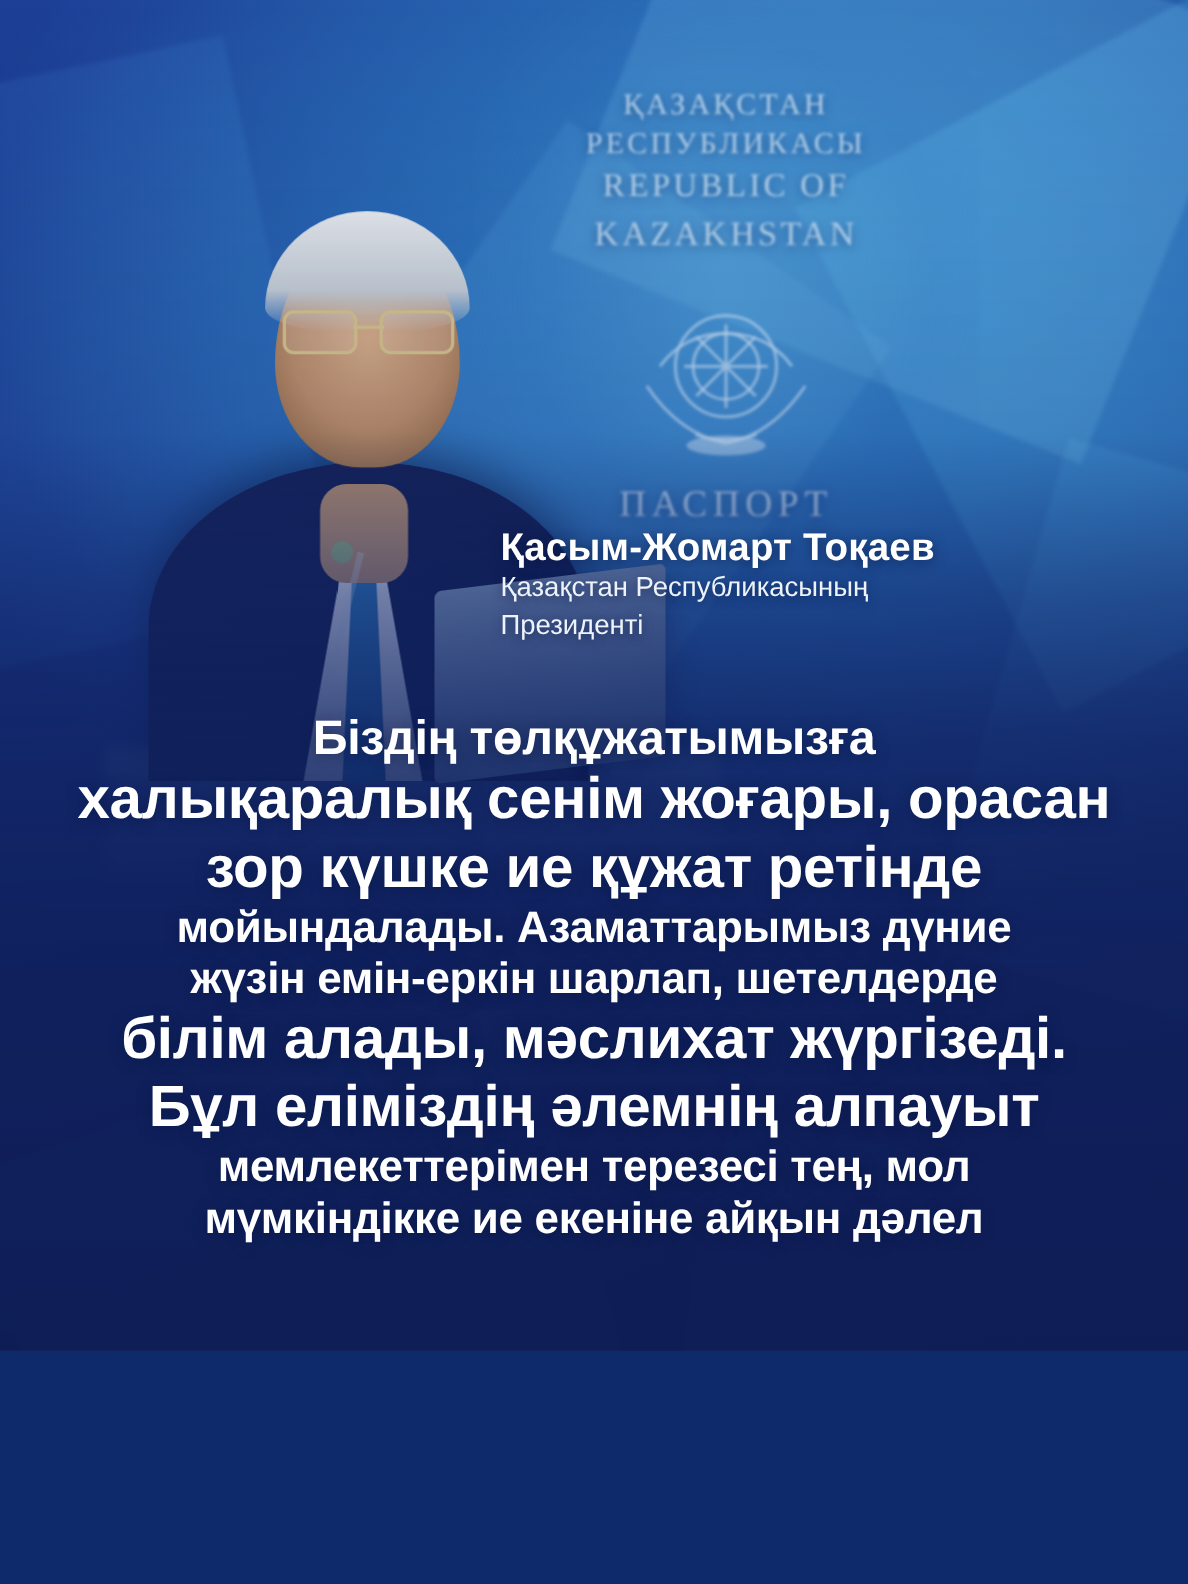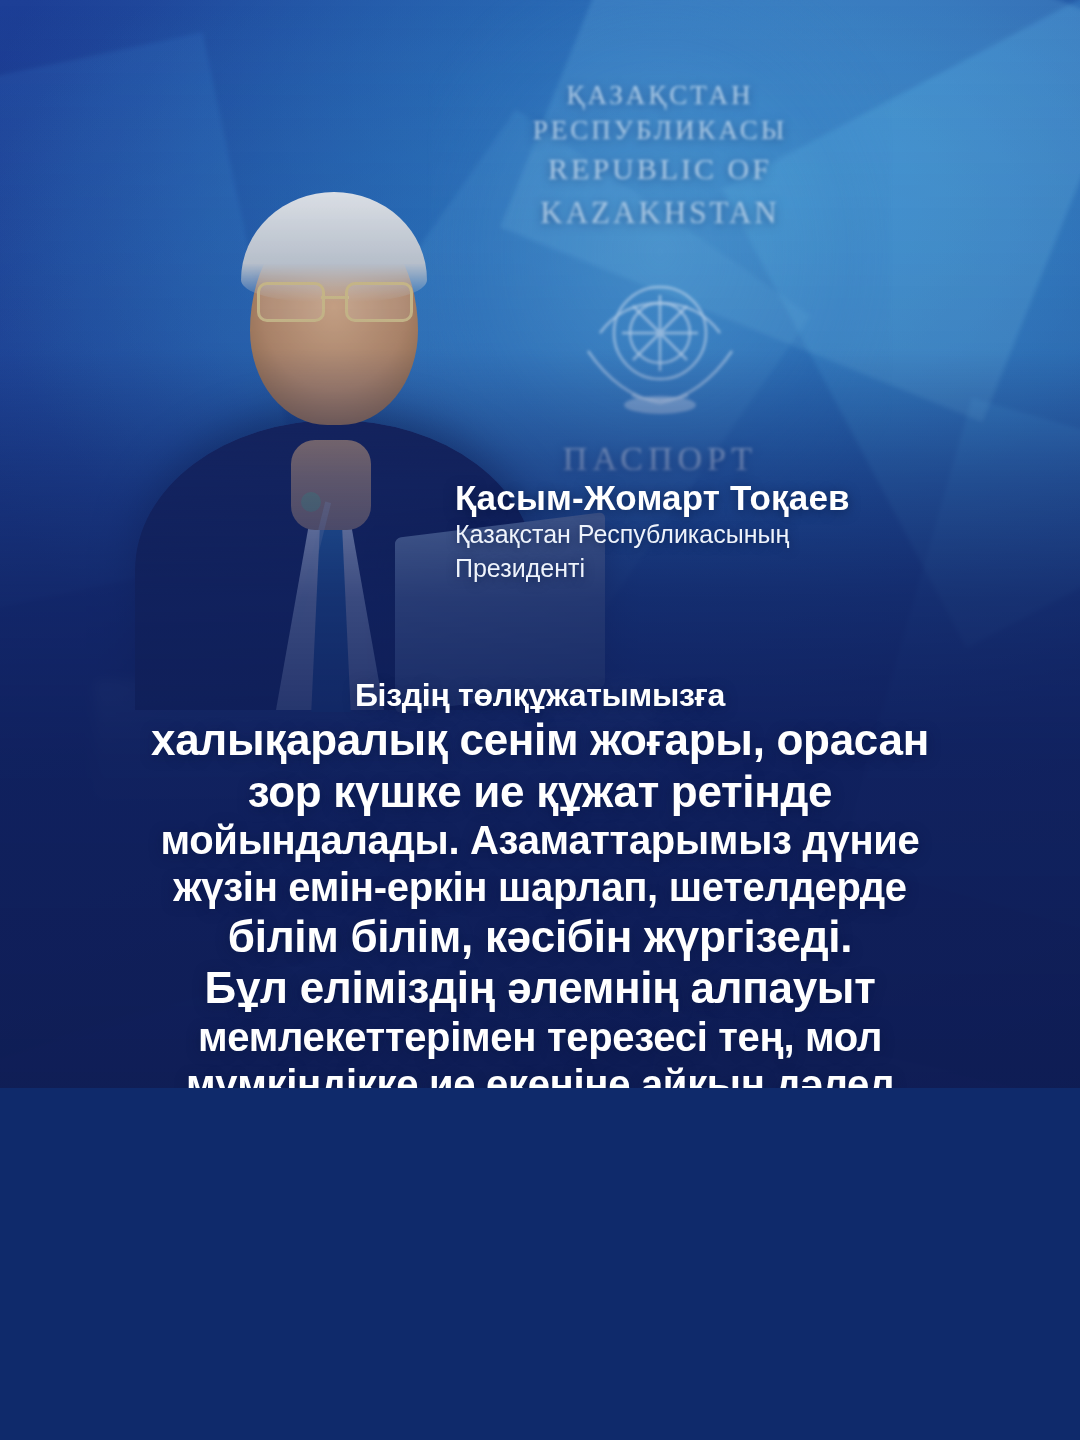--- a/index.html
+++ b/index.html
@@ -8,21 +8,21 @@
     padding: 0;
     background: #0f2a6b;
   }
   body {
     font-family: "Liberation Sans", sans-serif;
   }
 
   .card {
     position: relative;
     width: 1080px;
-    height: 1088px;
+    height: 1228px;
     overflow: hidden;
     background: #14307a;
   }
 
   
   .bg {
     position: absolute;
     inset: 0;
     background:
       radial-gradient(120% 80% at 72% 18%, #2f7fc4 0%, rgba(47,127,196,0) 62%),
@@ -263,22 +263,22 @@
     text-align: center;
     color: #ffffff;
   }
   .quote-line {
     font-weight: 700;
     line-height: 1.17;
     letter-spacing: -0.3px;
     text-shadow: 0 2px 14px rgba(5,18,55,0.45);
     white-space: nowrap;
   }
-  .q-xl { font-size: 32px; margin-top: 32px; }
-  .q-lg { font-size: 44px; }
+  .q-xl { font-size: 44px; }
+  .q-lg { font-size: 53px; }
   .q-md { font-size: 40px; }
 
   .source {
     position: absolute;
     left: 0;
     right: 0;
     top: 1160px;
     text-align: center;
     color: #b9cbe8;
     font-size: 23px;
@@ -362,21 +362,21 @@
         <div>Президенті</div>
       </div>
     </div>
 
     <div class="quote">
       <div class="quote-line q-xl">Біздің төлқұжатымызға</div>
       <div class="quote-line q-lg">халықаралық сенім жоғары, орасан</div>
       <div class="quote-line q-lg">зор күшке ие құжат ретінде</div>
       <div class="quote-line q-md">мойындалады. Азаматтарымыз дүние</div>
       <div class="quote-line q-md">жүзін емін-еркін шарлап, шетелдерде</div>
-      <div class="quote-line q-lg">білім білім, кәсібін жүргізеді.</div>
+      <div class="quote-line q-lg">білім алады, мәслихат жүргізеді.</div>
       <div class="quote-line q-lg">Бұл еліміздің әлемнің алпауыт</div>
       <div class="quote-line q-md">мемлекеттерімен терезесі тең, мол</div>
       <div class="quote-line q-md">мүмкіндікке ие екеніне айқын дәлел</div>
     </div>
 
 
     <div class="signature">
       <svg width="220" height="90" viewBox="0 0 220 90">
         <g fill="none" stroke="#cfe0f5" stroke-width="3.2" stroke-linecap="round" stroke-linejoin="round">
           <path d="M14 64 C22 30, 34 10, 44 16 C52 21, 44 44, 36 58 C30 68, 26 74, 32 76 C40 78, 54 62, 62 46"></path>

